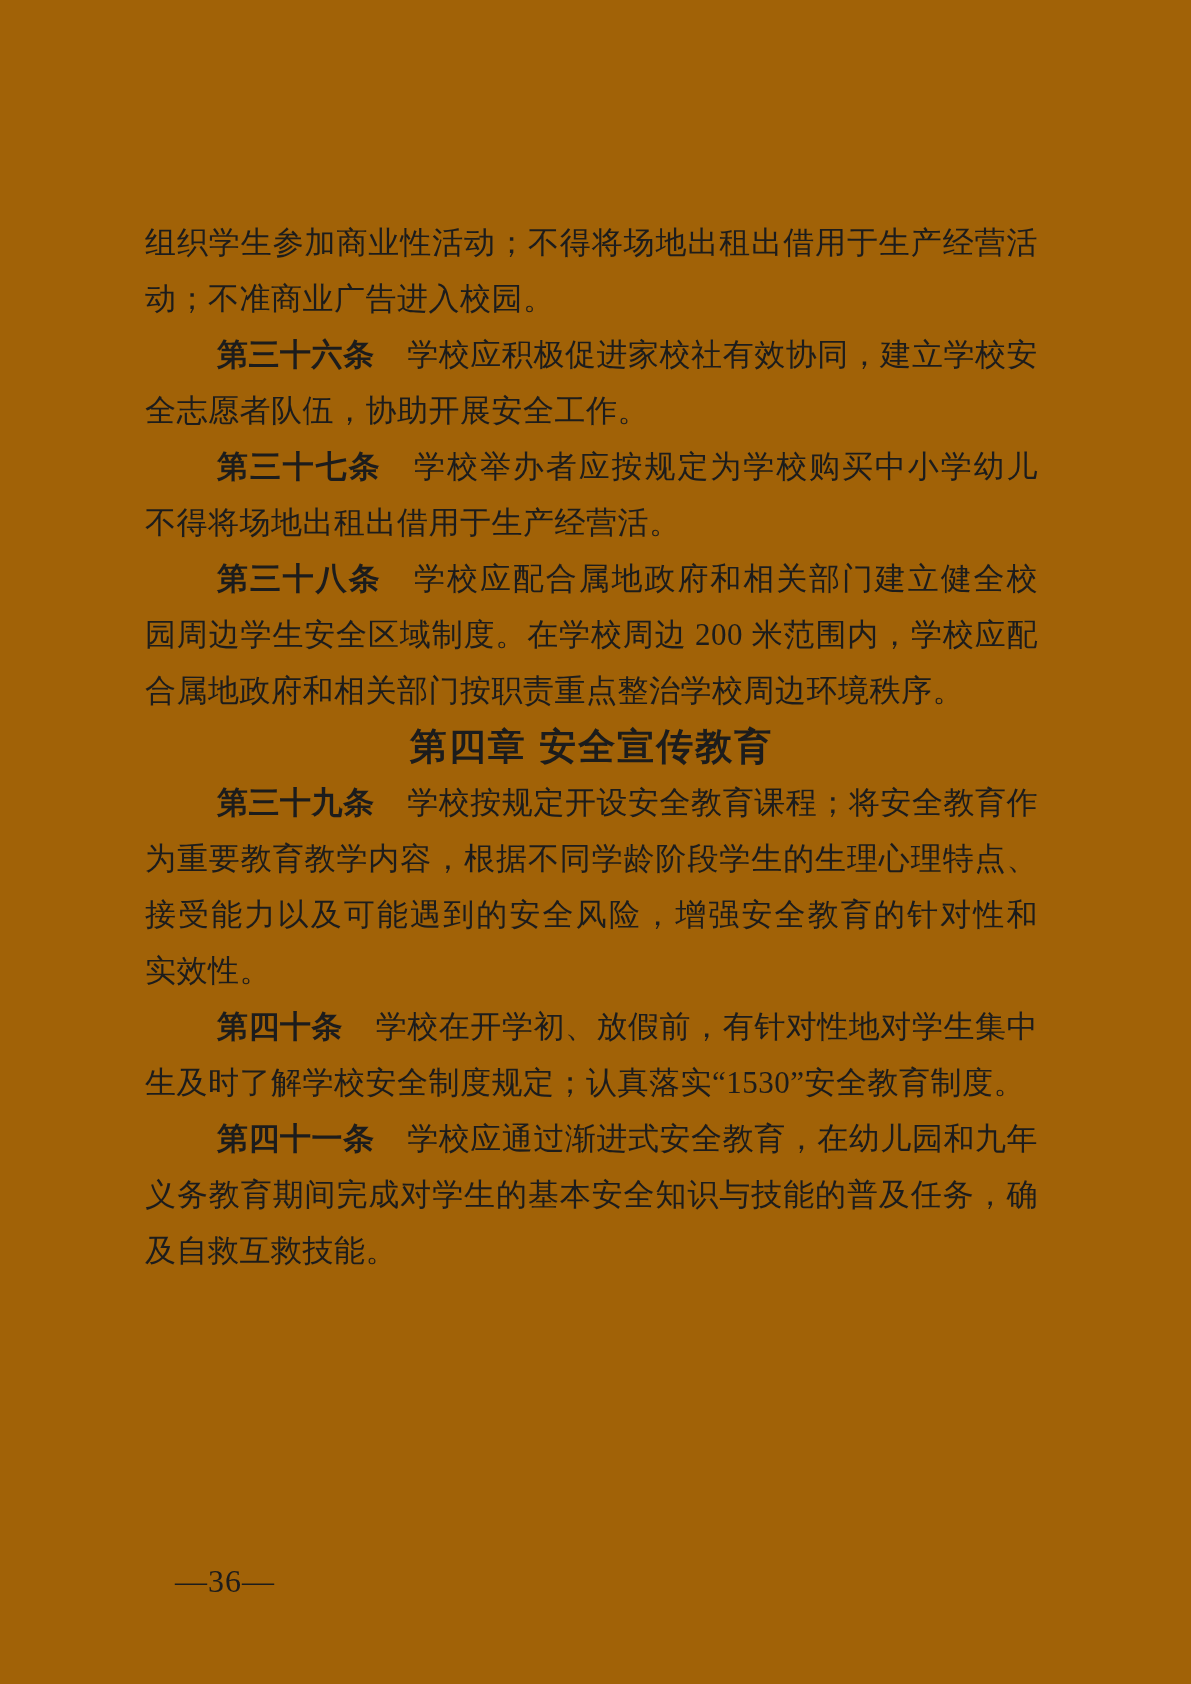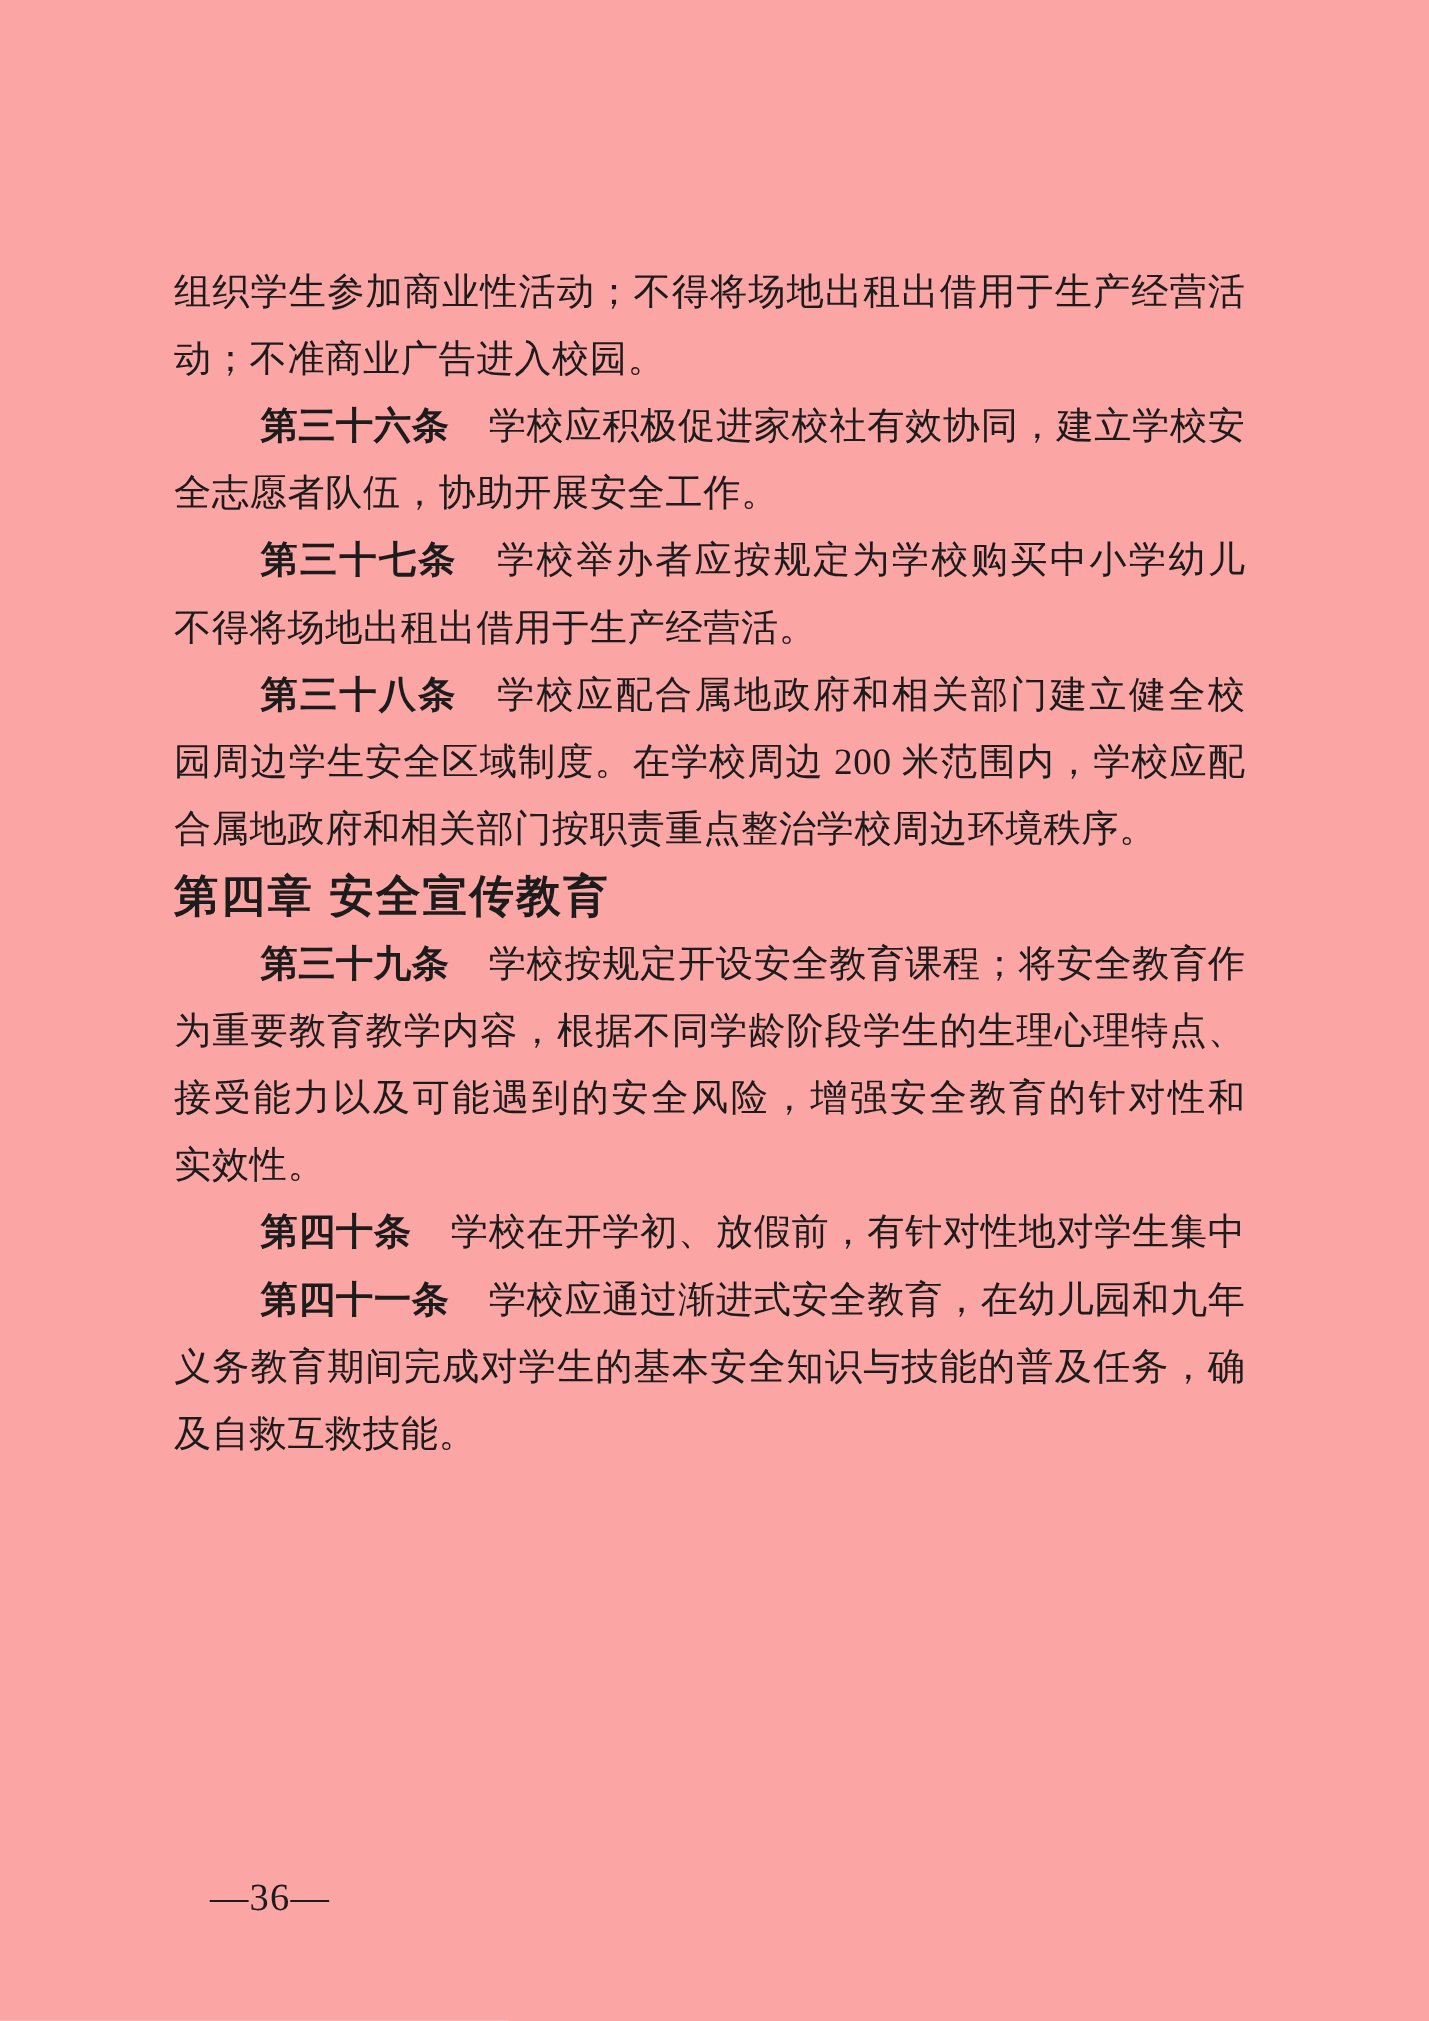--- a/index.html
+++ b/index.html
@@ -11,21 +11,21 @@
     width: 1191px;
     height: 1684px;
     position: relative;
     overflow: hidden;
     font-family: "Liberation Serif", "DejaVu Serif", serif;
     color: #1c1c1c;
   }
   .page {
     position: absolute;
     inset: 0;
-    background: #fca5a5;
+    background: #a16207;
   }
   .textblock {
     position: absolute;
     left: 145px;
     top: 215px;
     width: 893px;
   }
   .ln {
     font-size: 31px;
     line-height: 56px;
@@ -45,21 +45,21 @@
   .art {
     font-weight: 700;
     margin-right: 1.05em;
   }
   .heading {
     font-family: "Liberation Sans", "DejaVu Sans", sans-serif;
     font-weight: 700;
     font-size: 37px;
     line-height: 56px;
     height: 56px;
-    text-align: left;
+    text-align: center;
     letter-spacing: 2px;
   }
   .pagenum {
     position: absolute;
     left: 175px;
     top: 1512px;
     font-size: 32px;
     line-height: 44px;
     letter-spacing: 1px;
     margin-top: 47px;
@@ -86,20 +86,21 @@
     <div class="ln"><span>合属地政府和相关部门按职责重点整治学校周边环境秩序。</span></div>
 
     <div class="heading">第四章 安全宣传教育</div>
 
     <div class="ln j ind"><span class="art">第三十九条</span><span>学校按规定开设安全教育课程；将安全教育作</span></div>
     <div class="ln j"><span>为重要教育教学内容，根据不同学龄阶段学生的生理心理特点、</span></div>
     <div class="ln j"><span>接受能力以及可能遇到的安全风险，增强安全教育的针对性和</span></div>
     <div class="ln"><span>实效性。</span></div>
 
     <div class="ln j ind"><span class="art">第四十条</span><span>学校在开学初、放假前，有针对性地对学生集中</span></div>
+    <div class="ln"><span>生及时了解学校安全制度规定；认真落实“1530”安全教育制度。</span></div>
 
     <div class="ln j ind"><span class="art">第四十一条</span><span>学校应通过渐进式安全教育，在幼儿园和九年</span></div>
     <div class="ln j"><span>义务教育期间完成对学生的基本安全知识与技能的普及任务，确</span></div>
     <div class="ln"><span>及自救互救技能。</span></div>
 
   </div>
 
   <div class="pagenum">—36—</div>
 
 </div>

